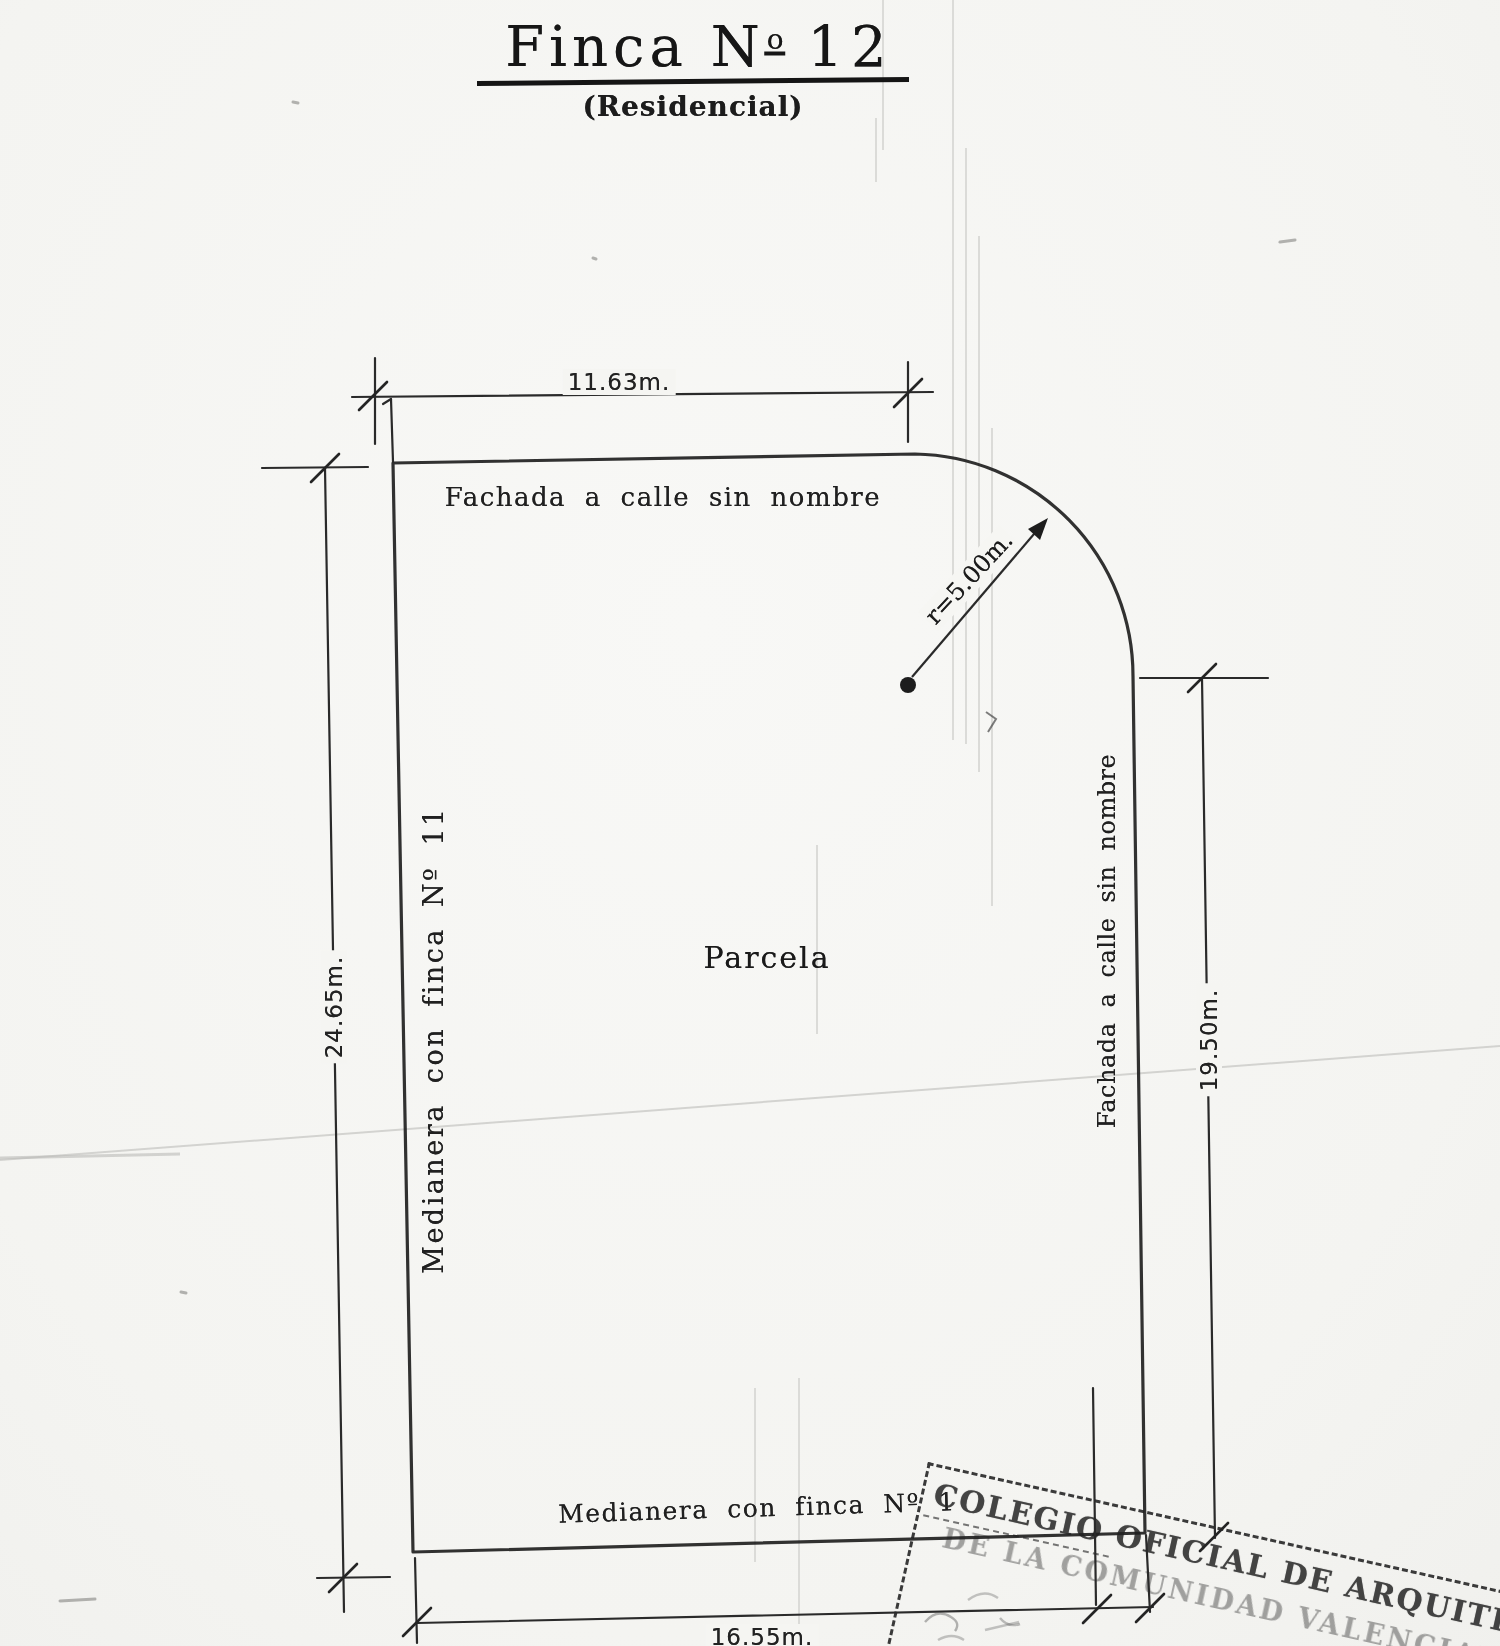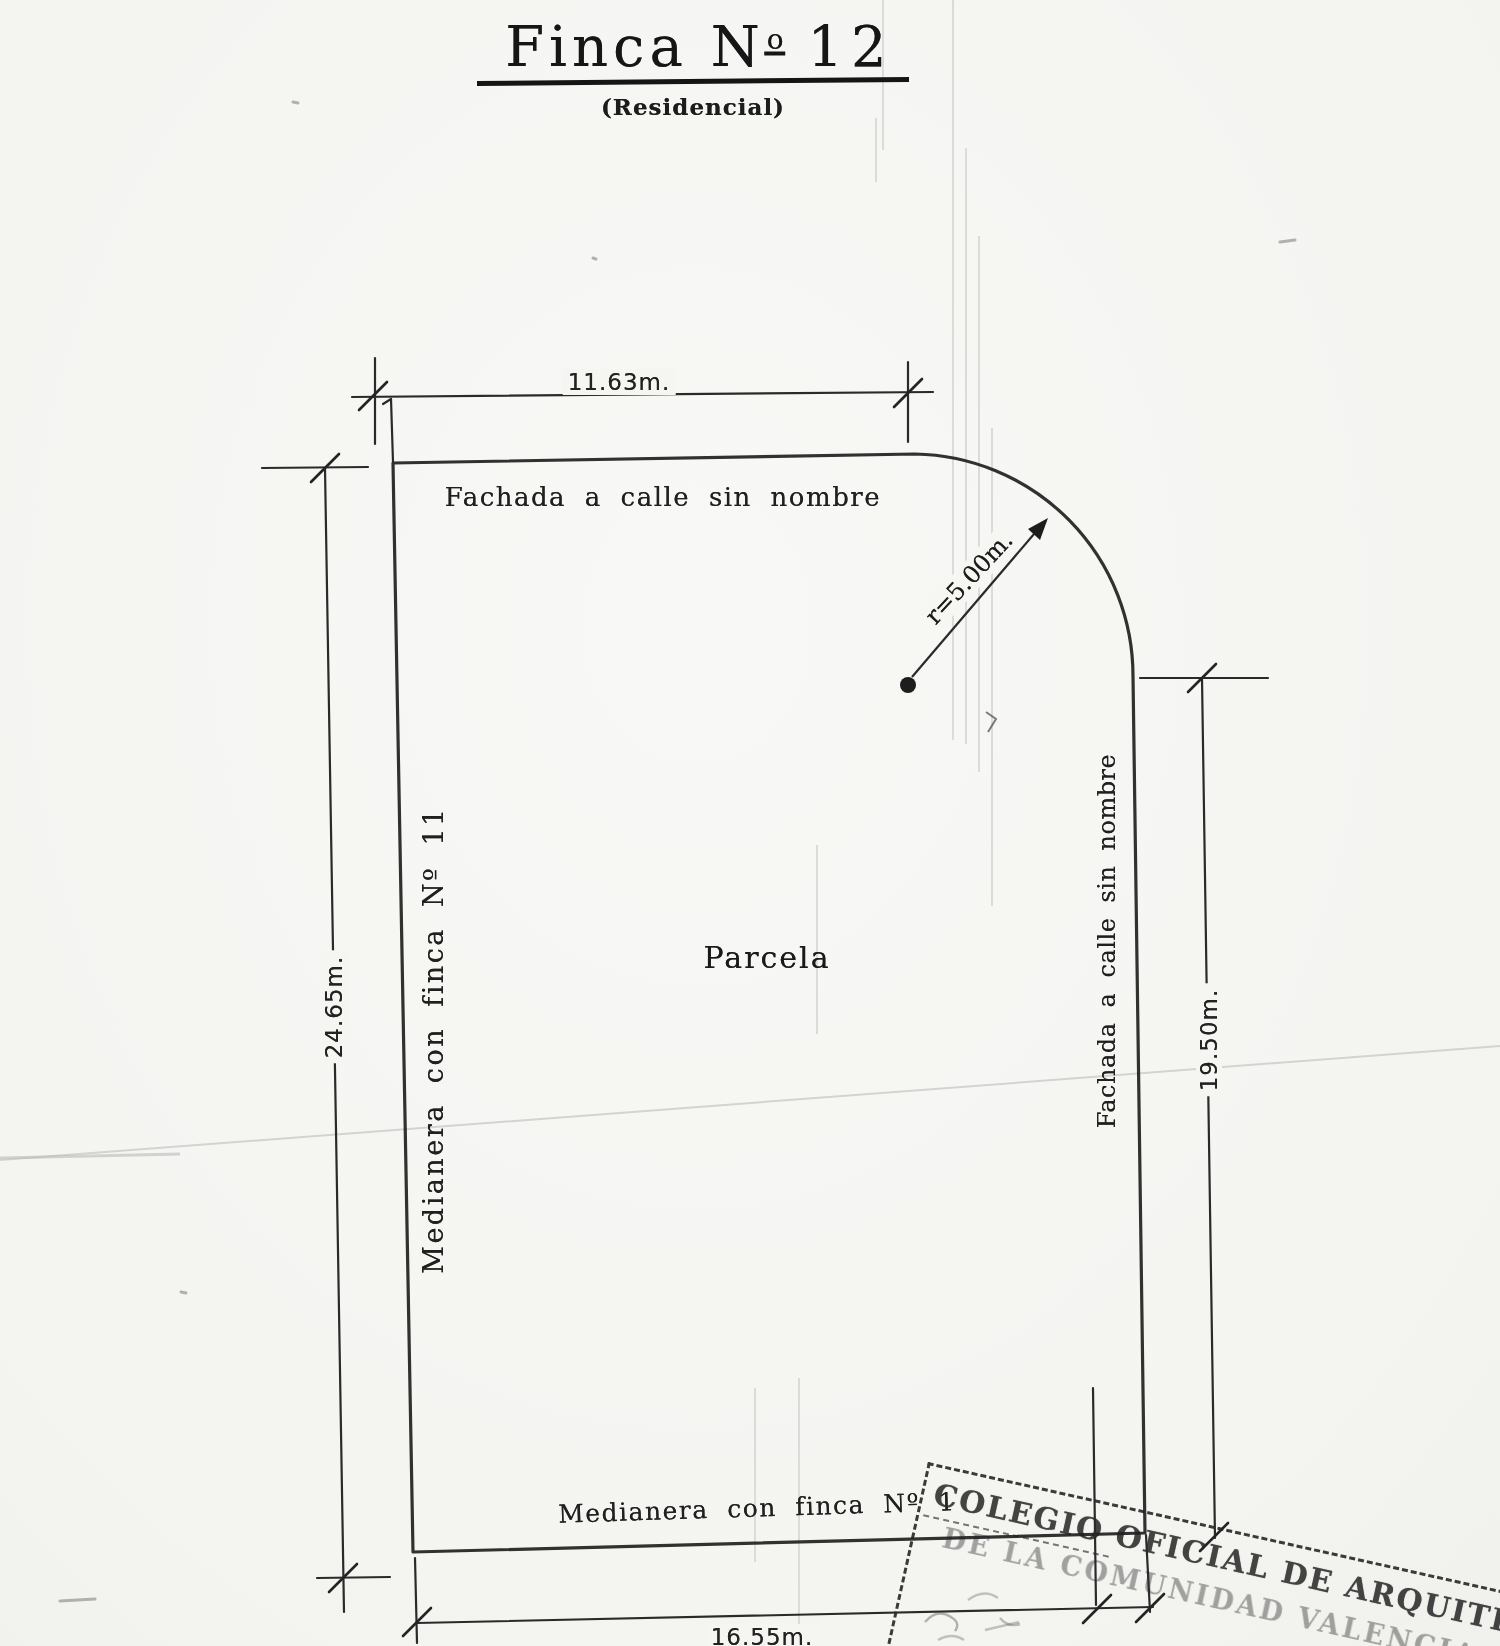--- a/index.html
+++ b/index.html
@@ -14,21 +14,21 @@
   .lbl{position:absolute;white-space:nowrap;transform:translate(-50%,-50%);
        text-shadow:0 0 0.6px rgba(25,25,25,.75);}
   .rot90{transform:translate(-50%,-50%) rotate(-90deg);}
 
   .title{left:700px;top:46px;font-size:56px;letter-spacing:5px;color:#161616;}
   .title .ord{display:inline-block;font-size:0.5em;vertical-align:0.62em;
               border-bottom:4px solid #161616;line-height:.9;padding:0 2px;letter-spacing:0;}
   .title .tnum{margin-left:22px;letter-spacing:8px;}
   .title-underline{position:absolute;left:477px;top:79px;width:432px;height:5px;
                    background:#151515;transform:rotate(-0.55deg);}
-  .subtitle{left:693px;top:106px;font-size:23px;font-weight:bold;letter-spacing:1px;}
+  .subtitle{left:693px;top:106px;font-size:28px;font-weight:bold;letter-spacing:1px;}
 
   .boundary{font-size:26px;letter-spacing:1.5px;word-spacing:9px;color:#202020;}
   .b-top{left:663px;top:497px;}
   .b-left{left:433px;top:1040px;font-size:27px;letter-spacing:2.5px;}
   .b-right{left:1107px;top:941px;font-size:24px;letter-spacing:.5px;word-spacing:7px;}
   .b-bottom{left:757px;top:1508px;font-size:25px;transform:translate(-50%,-50%) rotate(-1.8deg);}
 
   .dim{font-family:"DejaVu Sans", sans-serif;font-size:23px;letter-spacing:1px;
        background:#f5f5f2;padding:0 5px;color:#222;}
   .d-top{left:619px;top:382px;}

